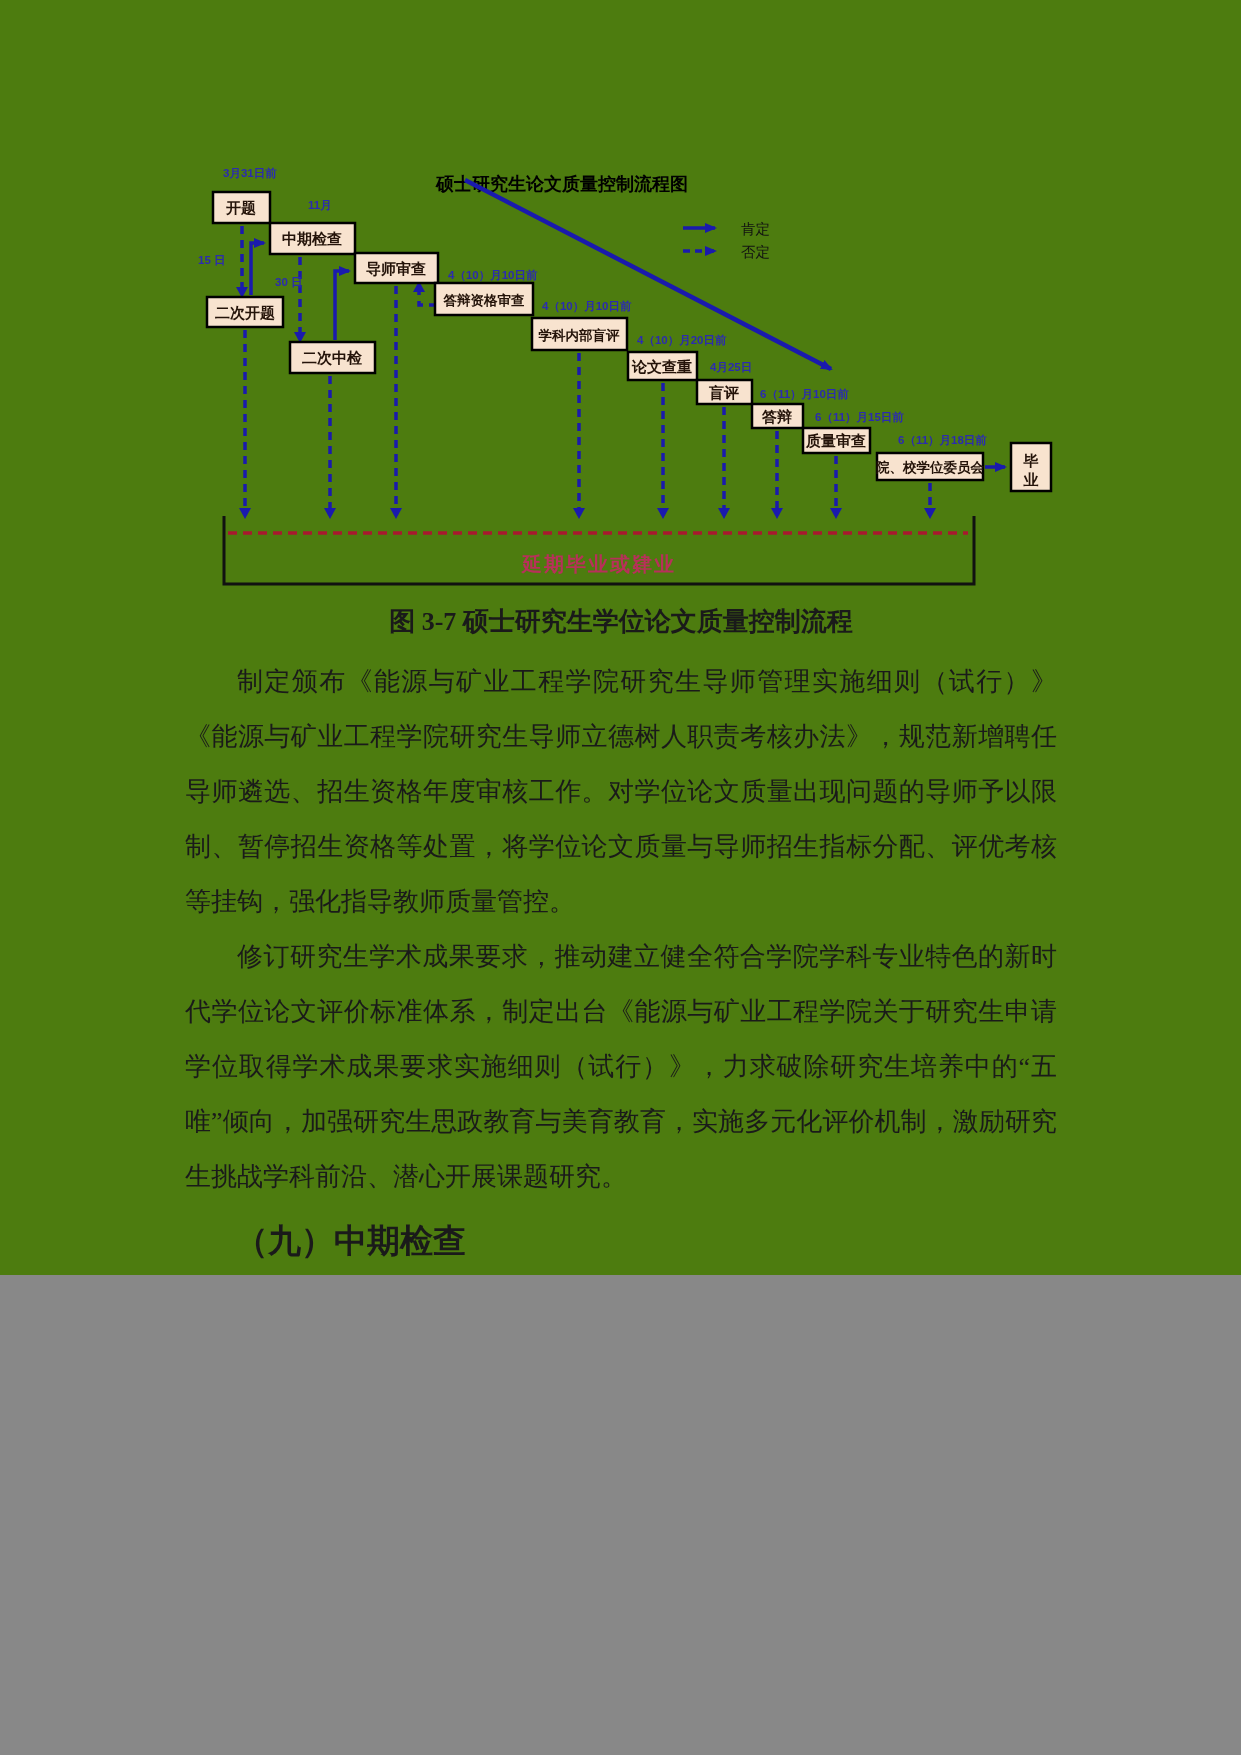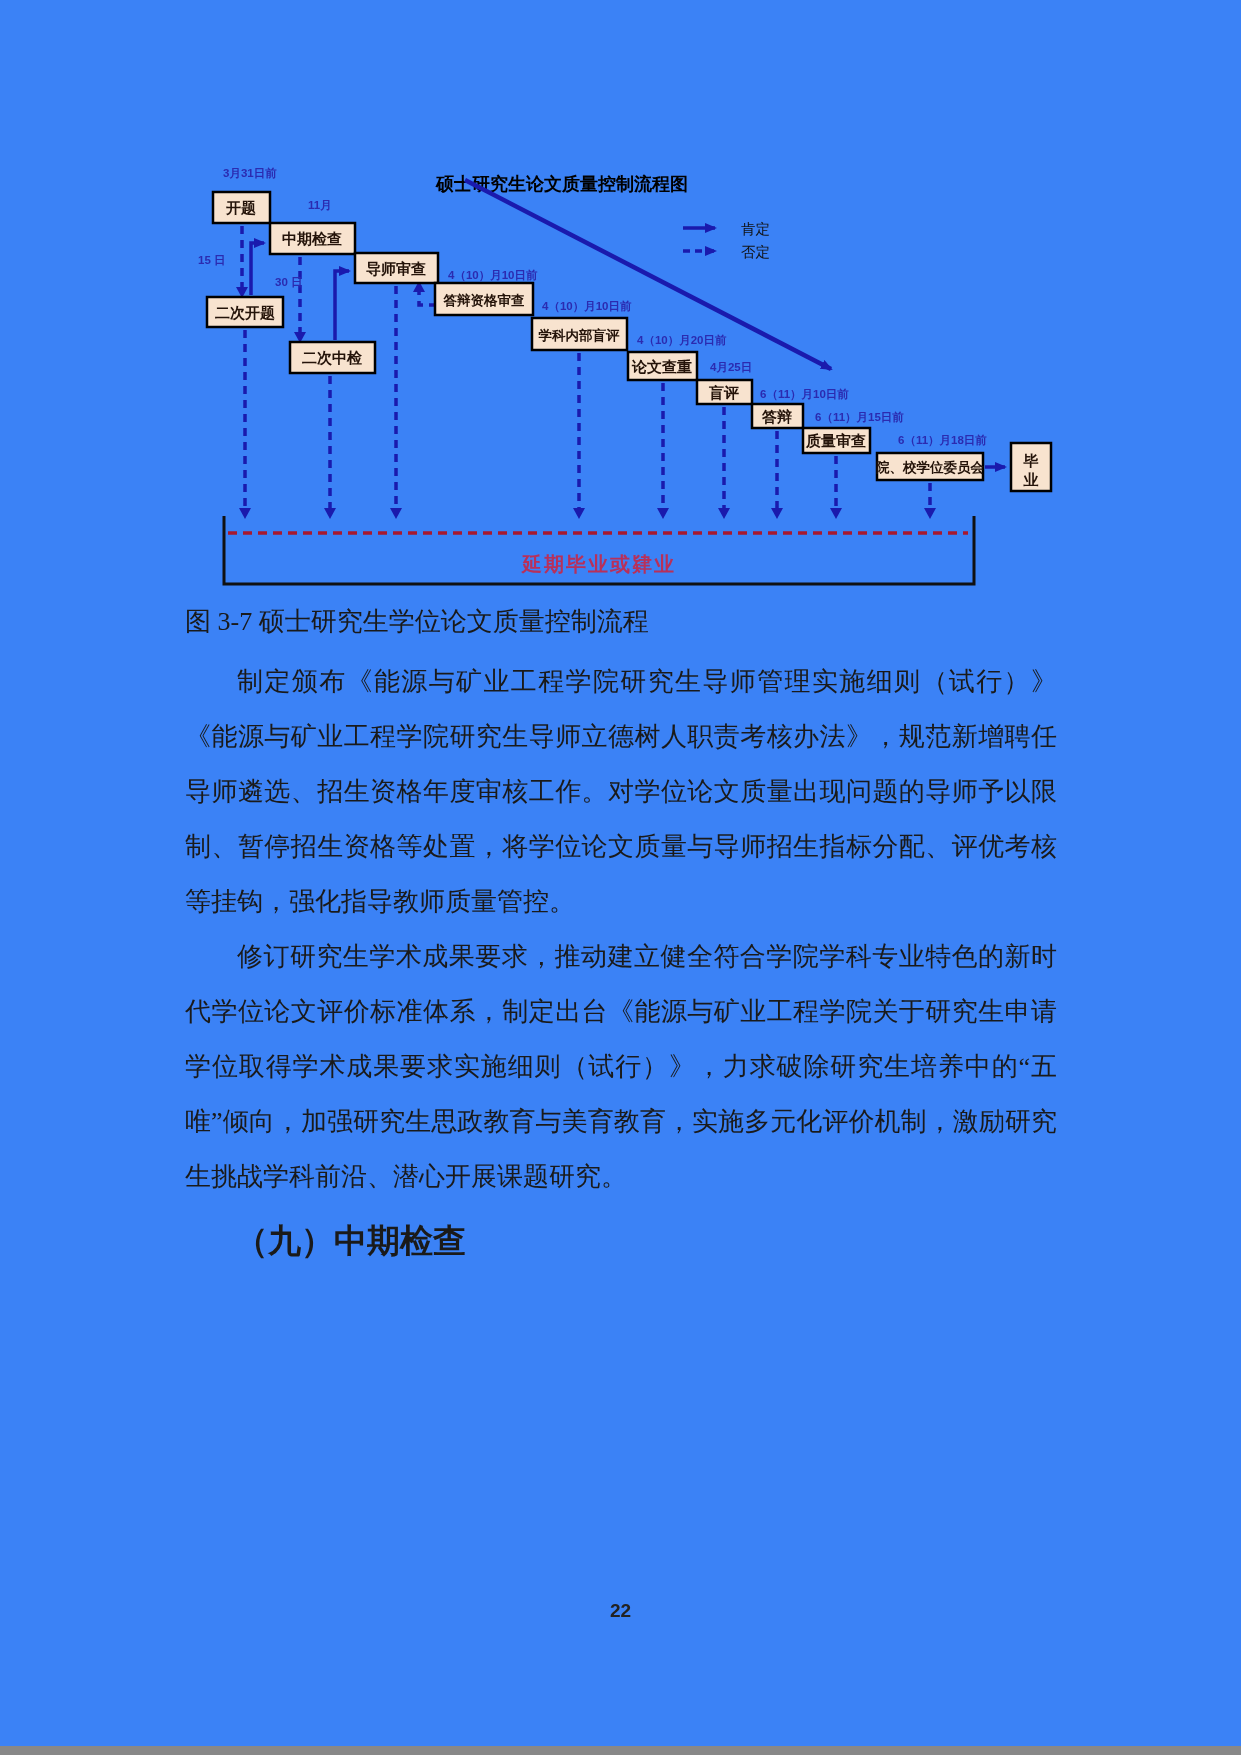--- a/index.html
+++ b/index.html
@@ -1,24 +1,24 @@
 <!DOCTYPE html>
 <html><head>
 <meta charset="utf-8">
 <style>
   html,body{margin:0;padding:0;background:#888;}
   .page{
-    position:relative; width:1241px; height:1746px; margin:0 auto;
-    background:#3b82f6; overflow:hidden;
+    position:relative; width:1241px; height:1275px; margin:0 auto;
+    background:#4d7c0f; overflow:hidden;
     font-family:"Liberation Serif","DejaVu Serif",serif;
     color:#1a1a1a;
   }
   .flowchart{position:absolute; left:0; top:0;}
   .content{position:absolute; left:185px; top:604px; width:872px;}
-  .caption{font-size:26px; font-weight:normal; line-height:36px; margin:0 0 14px 0;}
+  .caption{font-size:26px; font-weight:bold; text-align:center; line-height:36px; margin:0 0 14px 0;}
   h2,h3,p{margin:0;}
   .hnum{font-weight:bold; font-size:29px; line-height:40px; margin:6px 0 8px 0; padding-left:38px;}
   .hbig{font-weight:bold; font-size:33px; line-height:46px; margin:14px 0 10px 0; padding-left:50px;}
   .para{font-size:26px; line-height:55px; text-align:justify; text-indent:2em;}
   .pagenum{
     position:absolute; left:0; top:1600px; width:1241px; text-align:center;
     font-family:"Liberation Sans","DejaVu Sans",sans-serif; font-size:19px; color:#222;font-weight:bold;
   }
   
   .bx{font:bold 15px "Liberation Serif","DejaVu Serif",serif; fill:#241309;}

